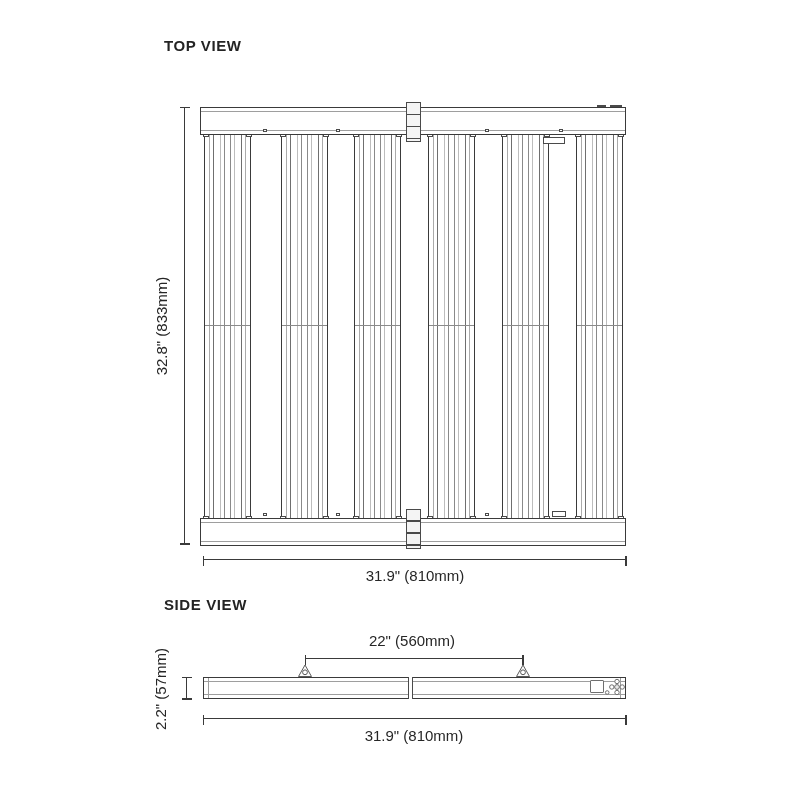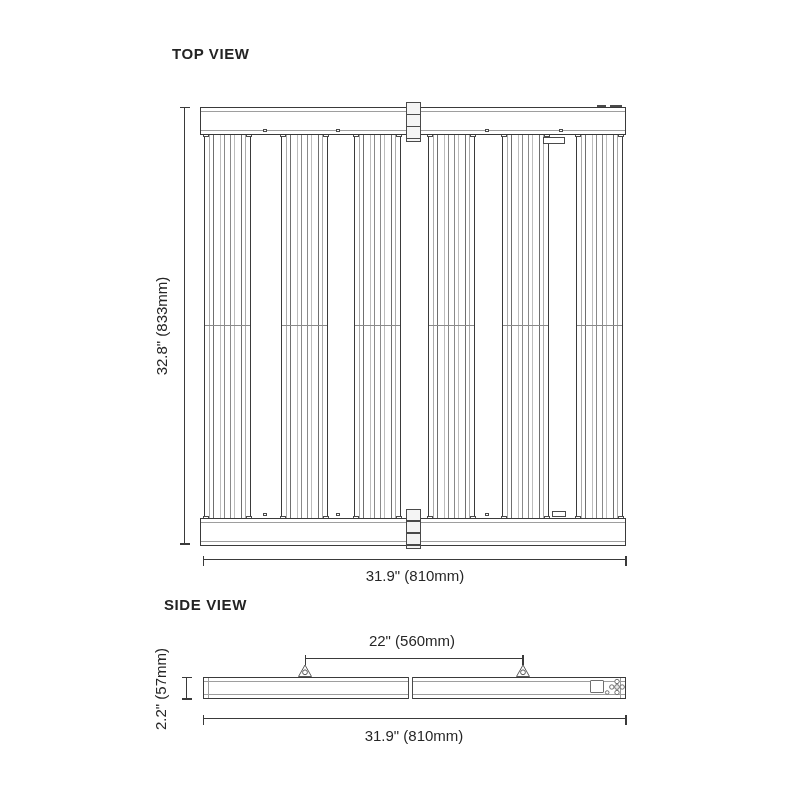--- a/index.html
+++ b/index.html
@@ -91,21 +91,21 @@
   .hanger{position:absolute;z-index:2;}
   .hanger.left{left:297px;top:664px;}
   .hanger.right{left:515px;top:664px;}
 </style>
 </head>
 <body>
 
 <div class="canvas">
 
   <section>
-    <h2 class="view-title" style="left:164px;top:37px;margin:8px;">TOP VIEW</h2>
+    <h2 class="view-title" style="left:164px;top:37px;margin:0;">TOP VIEW</h2>
 
     <div class="dim-v" style="left:184px;top:107px;height:437px;"></div>
     <span class="vlabel" style="left:161px;top:326px;">32.8" (833mm)</span>
 
     <div>
       <div class="bars" id="led-bars">
           <div class="bar" style="left: 0px;">
             <div class="bar-seam"></div>
             <div class="cap tl"></div>
             <div class="cap tr"></div>

